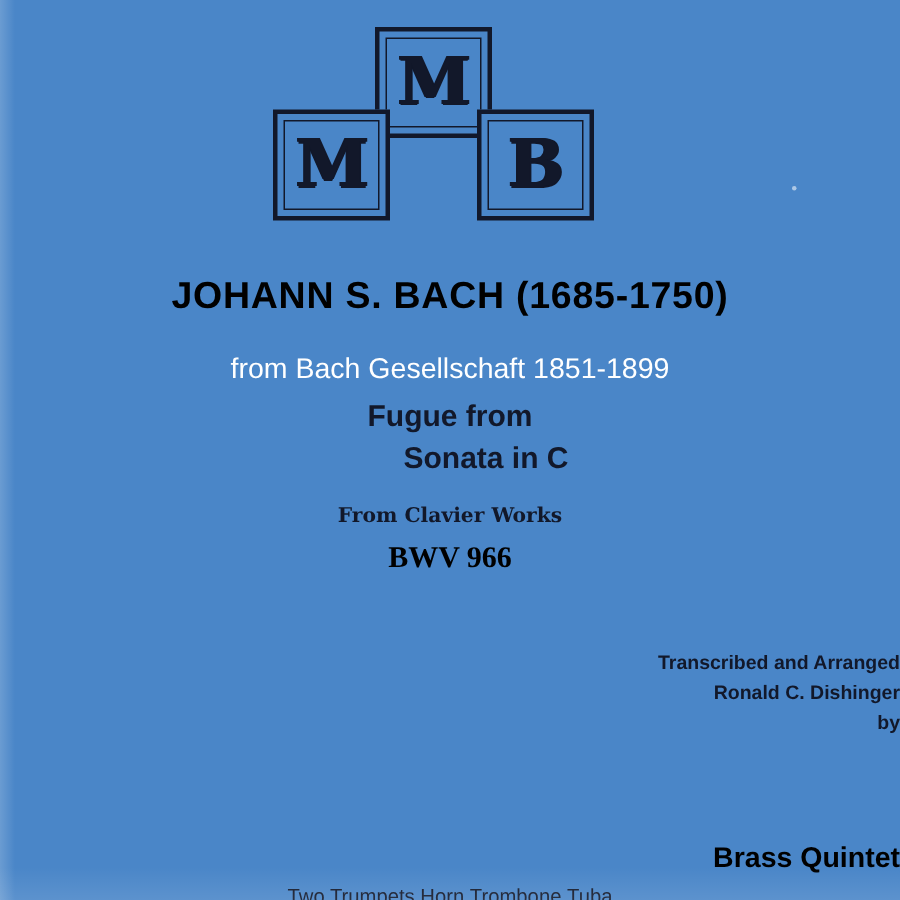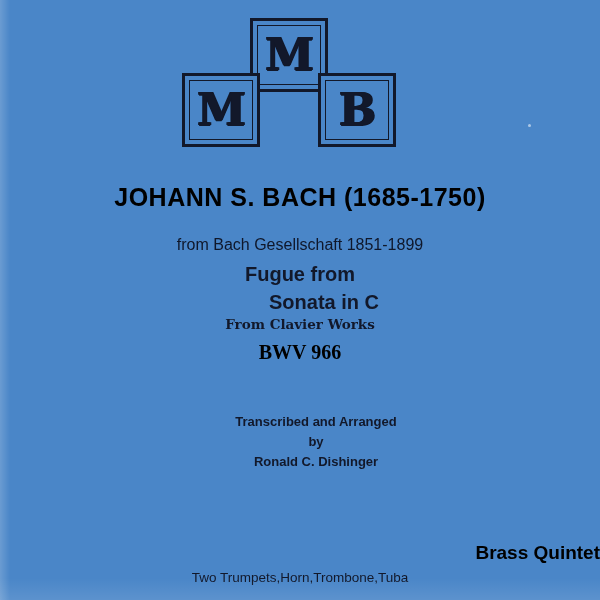--- a/index.html
+++ b/index.html
@@ -96,22 +96,22 @@
   .composer {
     text-align: center;
     font-size: 25px;
     font-weight: bold;
     color: #000000;
     letter-spacing: 0.5px;
     margin-top: 30px;
   }
   .source-line {
     text-align: center;
-    font-size: 16px;
-    color: #0f172a;
+    font-size: 19px;
+    color: #ffffff;
     margin-top: 24px;
   }
   .title-1 {
     text-align: center;
     font-size: 20px;
     font-weight: bold;
     color: #12182a;
     margin-top: 9px;
   }
   .title-2 {
@@ -121,32 +121,32 @@
     color: #12182a;
     margin-top: 5px;
     padding-left: 48px;
   }
   .title-sub {
     text-align: center;
     font-size: 13.5px;
     font-weight: bold;
     color: #12182a;
     font-family: "DejaVu Serif", serif;
-    margin-top: 2px;
+    margin-top: 18px;
   }
   .catalog {
     text-align: center;
     font-size: 20px;
     font-weight: bold;
     color: #000000;
     margin-top: 9px;
     font-family: Liberation Serif, serif;
   }
   .arranger-block {
-    text-align: center;
+    text-align: right;
     margin-top: 48px;
     color: #12182a;
     margin-left: 32px;
   }
   .arranger-line {
     font-size: 13px;
     font-weight: bold;
     line-height: 1.55;
   }
   .ensemble {
@@ -194,20 +194,20 @@
 
   <div class="source-line">from Bach Gesellschaft 1851-1899</div>
 
   <div class="title-1">Fugue from</div>
   <div class="title-2">Sonata in C</div>
   <div class="title-sub">From Clavier Works</div>
   <div class="catalog">BWV 966</div>
 
   <div class="arranger-block">
     <div class="arranger-line">Transcribed and Arranged</div>
+    <div class="arranger-line">Ronald C. Dishinger</div>
     <div class="arranger-line">by</div>
-    <div class="arranger-line">Ronald C. Dishinger</div>
   </div>
 
   <div class="ensemble">Brass Quintet</div>
   <div class="instrumentation">Two Trumpets,Horn,Trombone,Tuba</div>
 
 </div>
 
 </body></html>

